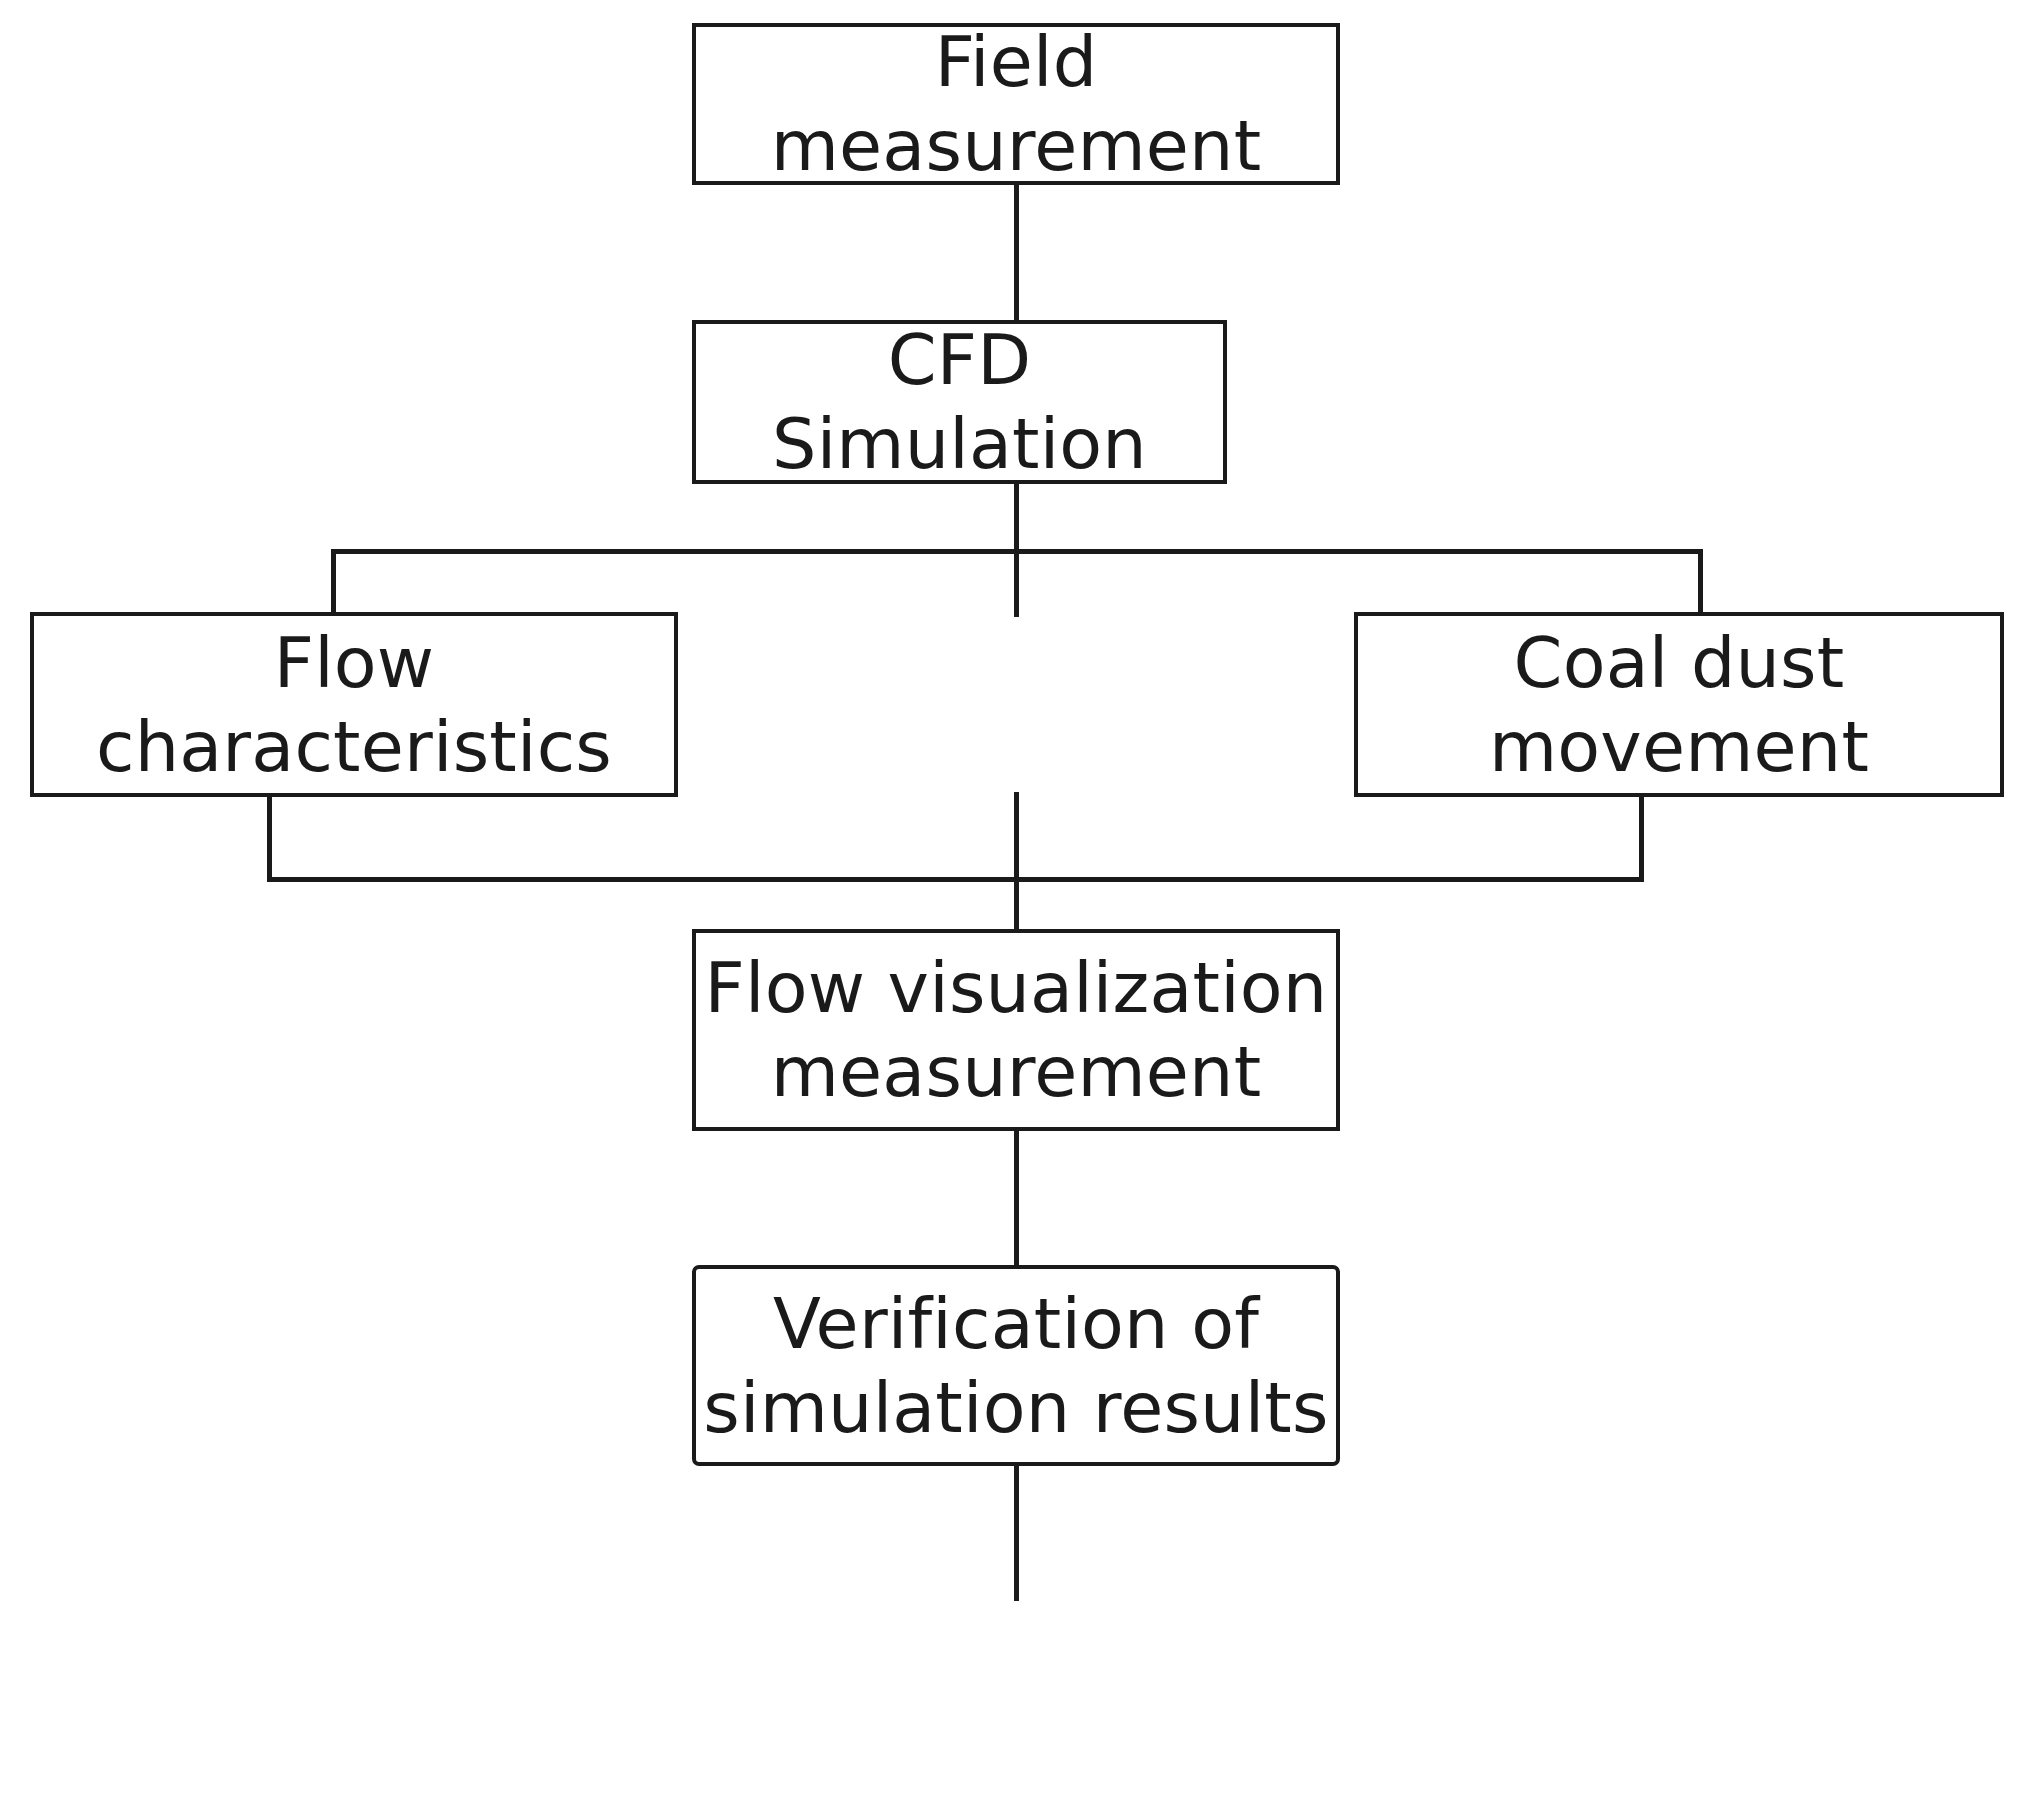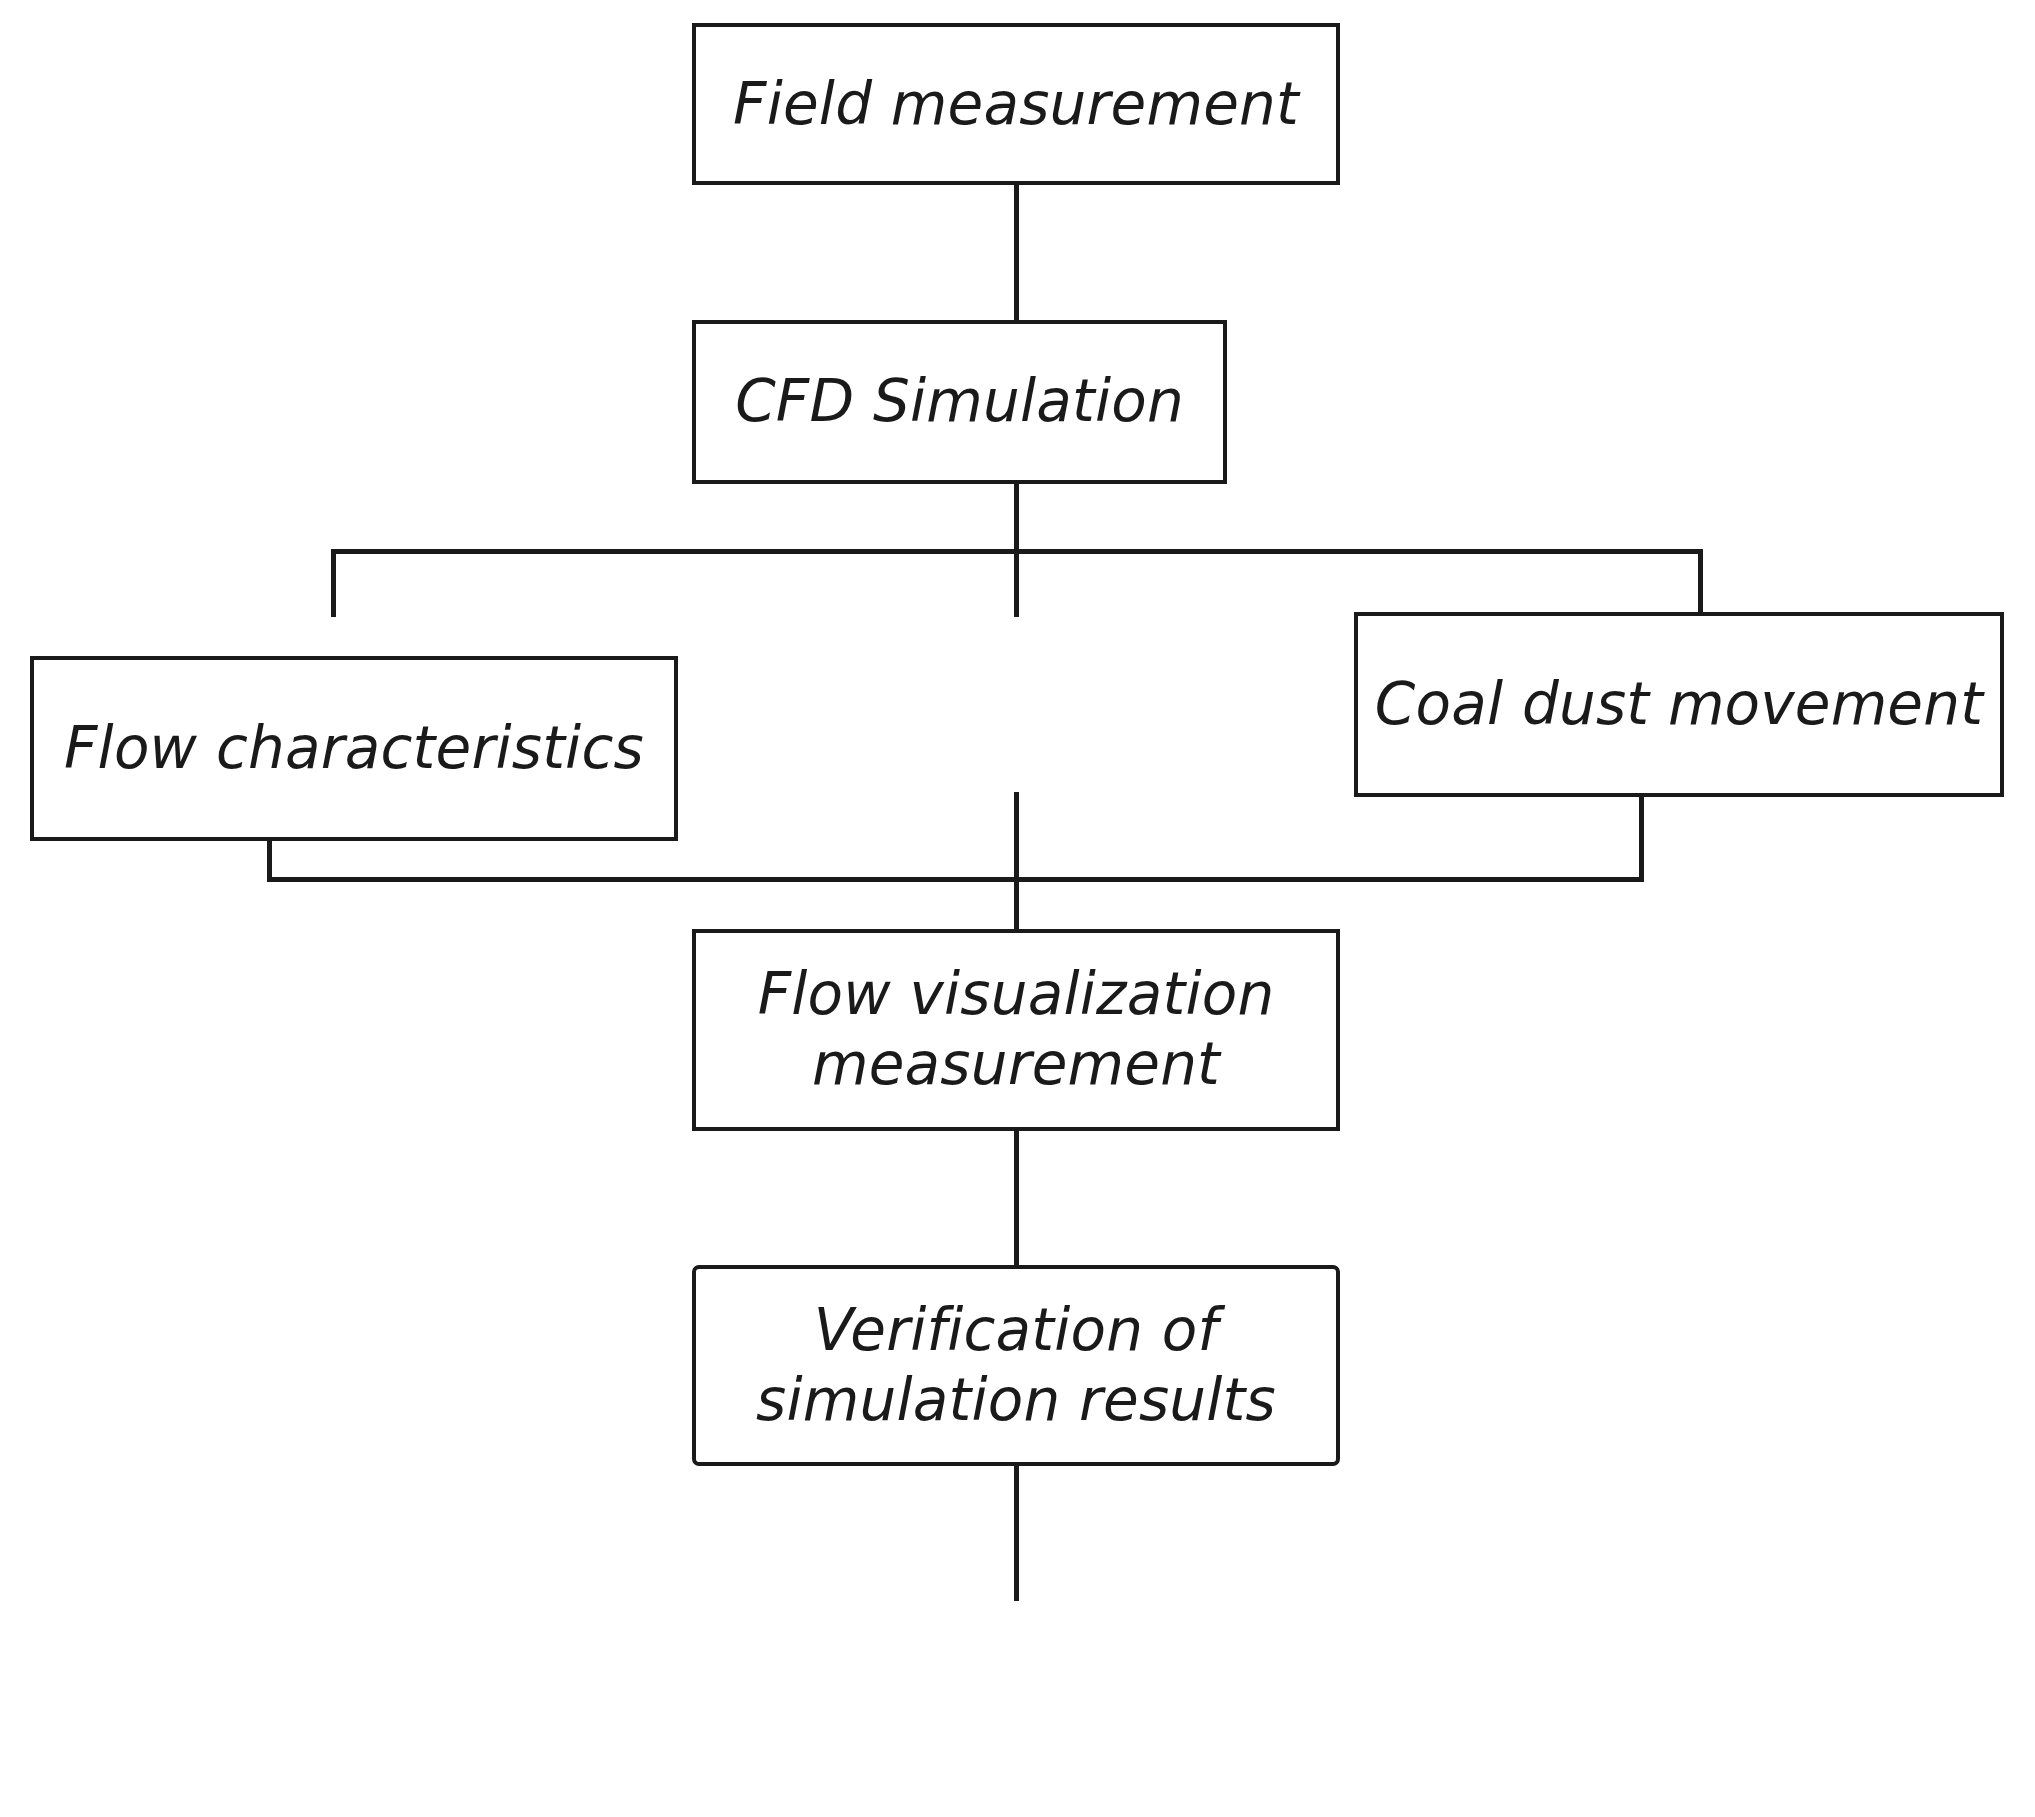--- a/index.html
+++ b/index.html
@@ -21,27 +21,26 @@
     box-sizing: border-box;
     border: 4.7px solid #1a1a1a;
     background: #ffffff;
     display: flex;
     align-items: center;
     justify-content: center;
     text-align: center;
     z-index: 3;
   }
   .node-label {
-    font-size: 58px;
+    font-size: 70px;
     line-height: 1.20;
     color: #1a1a1a;
     letter-spacing: 0.2px;
     white-space: pre-line;
     font-weight: 400;
-    font-style: italic;
   }
   .connector {
     position: absolute;
     background: #1a1a1a;
     z-index: 1;
   }
   .v-line { width: 4.7px; }
   .h-line { height: 4.7px; }
 </style>
 </head>
@@ -76,21 +75,21 @@
   <div class="connector v-line" style="left:1014px; top:1461px; height:140px;"></div>
 
   <div class="node" style="left:692px; top:23.4px; width:648px; height:162px;">
     <span class="node-label">Field measurement</span>
   </div>
 
   <div class="node" style="left:692px; top:320px; width:535px; height:164px;">
     <span class="node-label">CFD Simulation</span>
   </div>
 
-  <div class="node" style="left:30px; top:612px; width:648px; height:185px;margin-top:44px;">
+  <div class="node" style="left:30px; top:612px; width:648px; height:185px;">
     <span class="node-label">Flow characteristics</span>
   </div>
 
 
   <div class="node" style="left:1354px; top:612px; width:650px; height:185px;">
     <span class="node-label">Coal dust movement</span>
   </div>
 
   <div class="node" style="left:692px; top:929px; width:648px; height:202px;">
     <span class="node-label">Flow visualization

